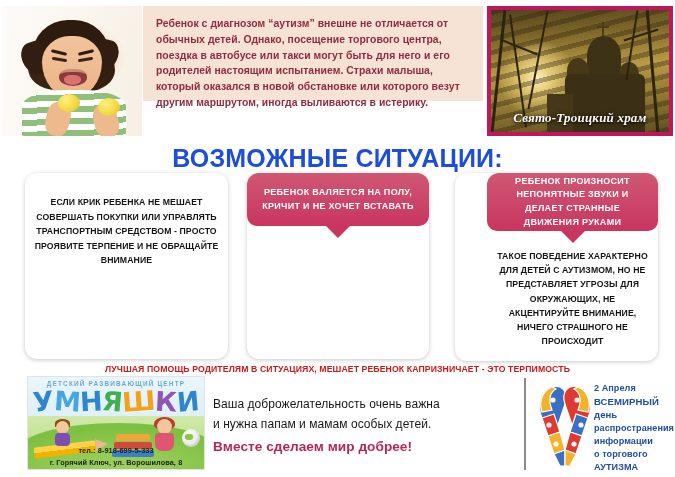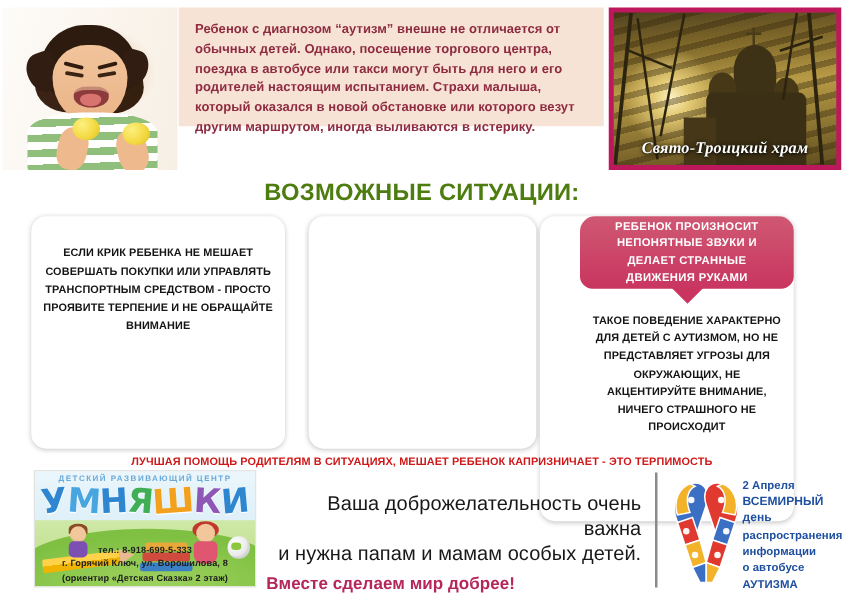--- a/index.html
+++ b/index.html
@@ -95,33 +95,33 @@
   .temple-caption {
     position:absolute; left:0; right:0; bottom:6px; text-align:center;
     font-family: "Liberation Serif", serif; font-style: italic; font-weight: bold;
     font-size: 13px; color: #ffffff; letter-spacing:.2px;
     text-shadow: 0 1px 2px rgba(0,0,0,.85), 0 0 4px rgba(0,0,0,.6);
   }
 
   
   .headline {
     position: absolute; left: 0; top: 144px; width: 675px; text-align: center;
-    font-size: 19px; font-weight: bold; color: #4d7c0f; letter-spacing: .2px;
+    font-size: 25px; font-weight: bold; color: #1d4ed8; letter-spacing: .2px;
   }
 
   
   .cards { position: absolute; left: 0; top: 173px; width: 675px; height: 188px; }
   .card {
     position: absolute; top: 0; background: #ffffff;
     border-radius: 12px; box-shadow: 0 1px 4px rgba(0,0,0,.22);
     overflow: visible;
   }
   .card.c1 { left: 25px; width: 203px; height: 186px; }
   .card.c2 { left: 247px; width: 182px; height: 186px; }
-  .card.c3 { left: 432px; width: 203px; height: 244px; padding-left: 32px; }
+  .card.c3 { left: 455px; width: 203px; height: 188px; padding-left: 32px; }
 
   .card-head {
     position: relative;
     background: linear-gradient(180deg, #cf5873 0%, #c9355f 100%);
     border-radius: 12px 12px 10px 10px;
     color: #ffffff; text-align: center;
     font-size: 9px; font-weight: bold; line-height: 13.6px; letter-spacing: .3px;
     display: flex; align-items: center; justify-content: center;
     padding: 6px 10px;
   }
@@ -200,21 +200,21 @@
     box-shadow: inset -2px -2px 0 rgba(0,0,0,.06); }
   .globe::after { content:""; position:absolute; left:3px; top:5px; width:8px; height:6px; background:#8dc63f; border-radius:40%; }
   .logo-contact {
     position:absolute; left:0; right:0; bottom:1px; text-align:center;
     font-size:7.3px; font-weight:bold; color:#1d1d1d; line-height:11.3px; letter-spacing:.1px;
   }
 
   
   .center-msg { position:absolute; left:213px; top:18px; width:300px; }
   .center-msg .l1, .center-msg .l2 {
-    font-size: 16px; color:#181818; line-height: 20px; letter-spacing:.05px;text-align:right;
+    font-size: 12px; color:#181818; line-height: 20px; letter-spacing:.05px;
   }
   .center-msg .l3 {
     font-size: 13.6px; font-weight:bold; color:#b5275b; line-height: 21px; margin-top:2px; letter-spacing:.05px;
   }
 
   .divider { position:absolute; left:524px; top:2px; width:2px; height:92px; background:#8a8a8a; }
 
   
   .ribbon-block { position:absolute; left:534px; top:0; width:140px; height:96px; }
   .ribbon-svg { position:absolute; left:0; top:4px; }
@@ -272,20 +272,21 @@
     </div>
   </div>
 
   <div class="headline">ВОЗМОЖНЫЕ СИТУАЦИИ:</div>
 
   <div class="cards">
     <div class="card c1">
       <div class="card-body">ЕСЛИ КРИК РЕБЕНКА НЕ МЕШАЕТ СОВЕРШАТЬ ПОКУПКИ ИЛИ УПРАВЛЯТЬ ТРАНСПОРТНЫМ СРЕДСТВОМ - ПРОСТО ПРОЯВИТЕ ТЕРПЕНИЕ И НЕ ОБРАЩАЙТЕ ВНИМАНИЕ</div>
     </div>
     <div class="card c2">
+      <div class="card-head">РЕБЕНОК ВАЛЯЕТСЯ НА ПОЛУ, КРИЧИТ И НЕ ХОЧЕТ ВСТАВАТЬ</div>
     </div>
     <div class="card c3">
       <div class="card-head">РЕБЕНОК ПРОИЗНОСИТ НЕПОНЯТНЫЕ ЗВУКИ И ДЕЛАЕТ СТРАННЫЕ ДВИЖЕНИЯ РУКАМИ</div>
       <div class="card-body">ТАКОЕ ПОВЕДЕНИЕ ХАРАКТЕРНО ДЛЯ ДЕТЕЙ С АУТИЗМОМ, НО НЕ ПРЕДСТАВЛЯЕТ УГРОЗЫ ДЛЯ ОКРУЖАЮЩИХ, НЕ АКЦЕНТИРУЙТЕ ВНИМАНИЕ, НИЧЕГО СТРАШНОГО НЕ ПРОИСХОДИТ</div>
     </div>
   </div>
 
   <div class="slogan">ЛУЧШАЯ ПОМОЩЬ РОДИТЕЛЯМ В СИТУАЦИЯХ, МЕШАЕТ РЕБЕНОК КАПРИЗНИЧАЕТ - ЭТО ТЕРПИМОСТЬ</div>
 
   <div class="bottom">
@@ -309,21 +310,20 @@
       </div>
       <div class="girl">
         <span class="hair"></span>
         <span class="head"></span>
         <span class="body"></span>
       </div>
       <div class="globe"></div>
       <div class="logo-contact">
         <div>тел.: 8-918-699-5-333</div>
         <div>г. Горячий Ключ, ул. Ворошилова, 8</div>
-        <div>(ориентир «Детская Сказка» 2 этаж)</div>
       </div>
     </div>
 
     <div class="center-msg">
       <div class="l1">Ваша доброжелательность очень важна</div>
       <div class="l2">и нужна папам и мамам особых детей.</div>
       <div class="l3">Вместе сделаем мир добрее!</div>
     </div>
 
     <div class="divider"></div>
@@ -349,19 +349,19 @@
             <circle cx="47" cy="45" r="2.6"></circle>
           <circle cx="22" cy="64" r="2.6"></circle>
             <circle cx="40" cy="64" r="2.6"></circle>
         </g>
       </svg>
       <div class="ribbon-text">
         <div>2 Апреля</div>
         <div class="big">ВСЕМИРНЫЙ день</div>
         <div>распространения</div>
         <div>информации</div>
-        <div>о автобусе</div>
+        <div>о торгового</div>
         <div>АУТИЗМА</div>
       </div>
     </div>
 
   </div>
 </div>
 
 </body></html>

